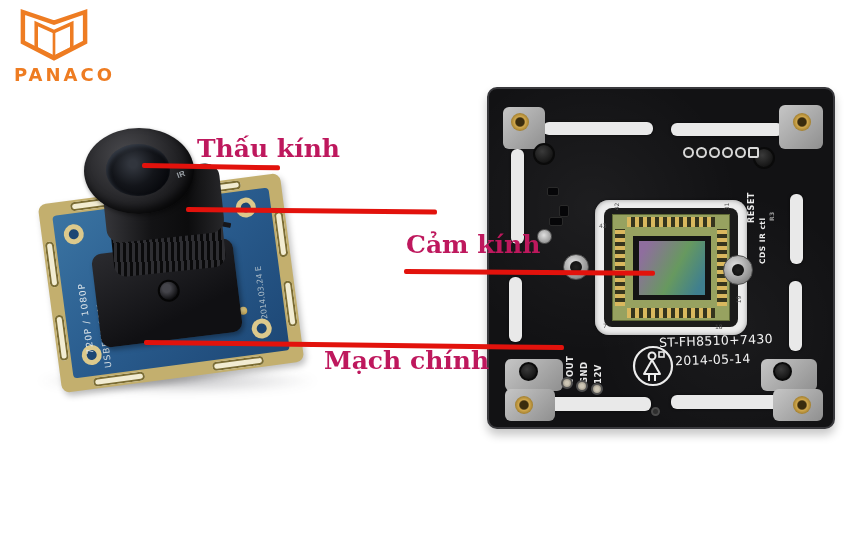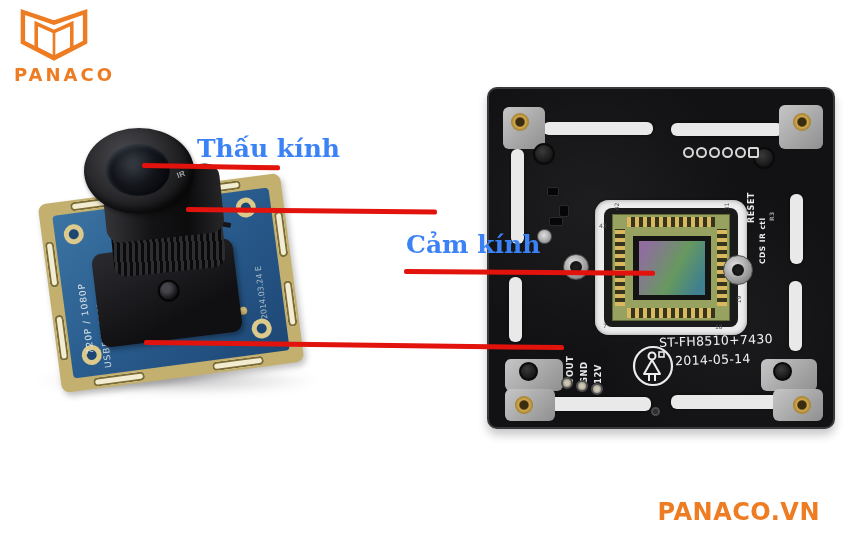--- a/index.html
+++ b/index.html
@@ -15,21 +15,21 @@
     position:absolute; left:2px; top:56px; font-size:18px; font-weight:700;
     letter-spacing:3px; color:#ee7c22; font-family:"DejaVu Sans", sans-serif;
   }
   
   .watermark {
     position:absolute; right:30px; top:498px; font-size:24px; font-weight:bold;
     color:#ee7c22; font-family:"DejaVu Sans", sans-serif; letter-spacing:0.5px;
   }
   
   .ann-label {
-    position:absolute; z-index:21; color:#3b82f6; font-weight:bold;
+    position:absolute; z-index:21; color:#be185d; font-weight:bold;
     font-size:25px; font-family:"DejaVu Serif","Liberation Serif",serif;
     white-space:nowrap; line-height:1.1;
   }
   .ann-line {
     position:absolute; z-index:20; height:5px; background:#e2120c;
     border-radius:2px; transform-origin:left center;
   }
   #line-thau { left:142px; top:163px; width:138px; transform:rotate(1deg); }
   #line-ong  { left:186px; top:207px; width:251px; transform:rotate(0.6deg); }
   #line-cam  { left:404px; top:269px; width:251px; transform:rotate(0.4deg); }
@@ -339,16 +339,16 @@
     </div>
   </div>
 
   <div class="ann-line" id="line-thau"></div>
   <div class="ann-line" id="line-ong"></div>
   <div class="ann-line" id="line-cam"></div>
   <div class="ann-line" id="line-mach"></div>
 
   <div class="ann-label" id="label-thau">Thấu kính</div>
   <div class="ann-label" id="label-cam">Cảm kính</div>
-
-  <div class="watermark">PANACO.VN</div>
+  <div class="ann-label" id="label-mach">Mạch chính</div>
+
 
 </div>
 
 </body></html>

